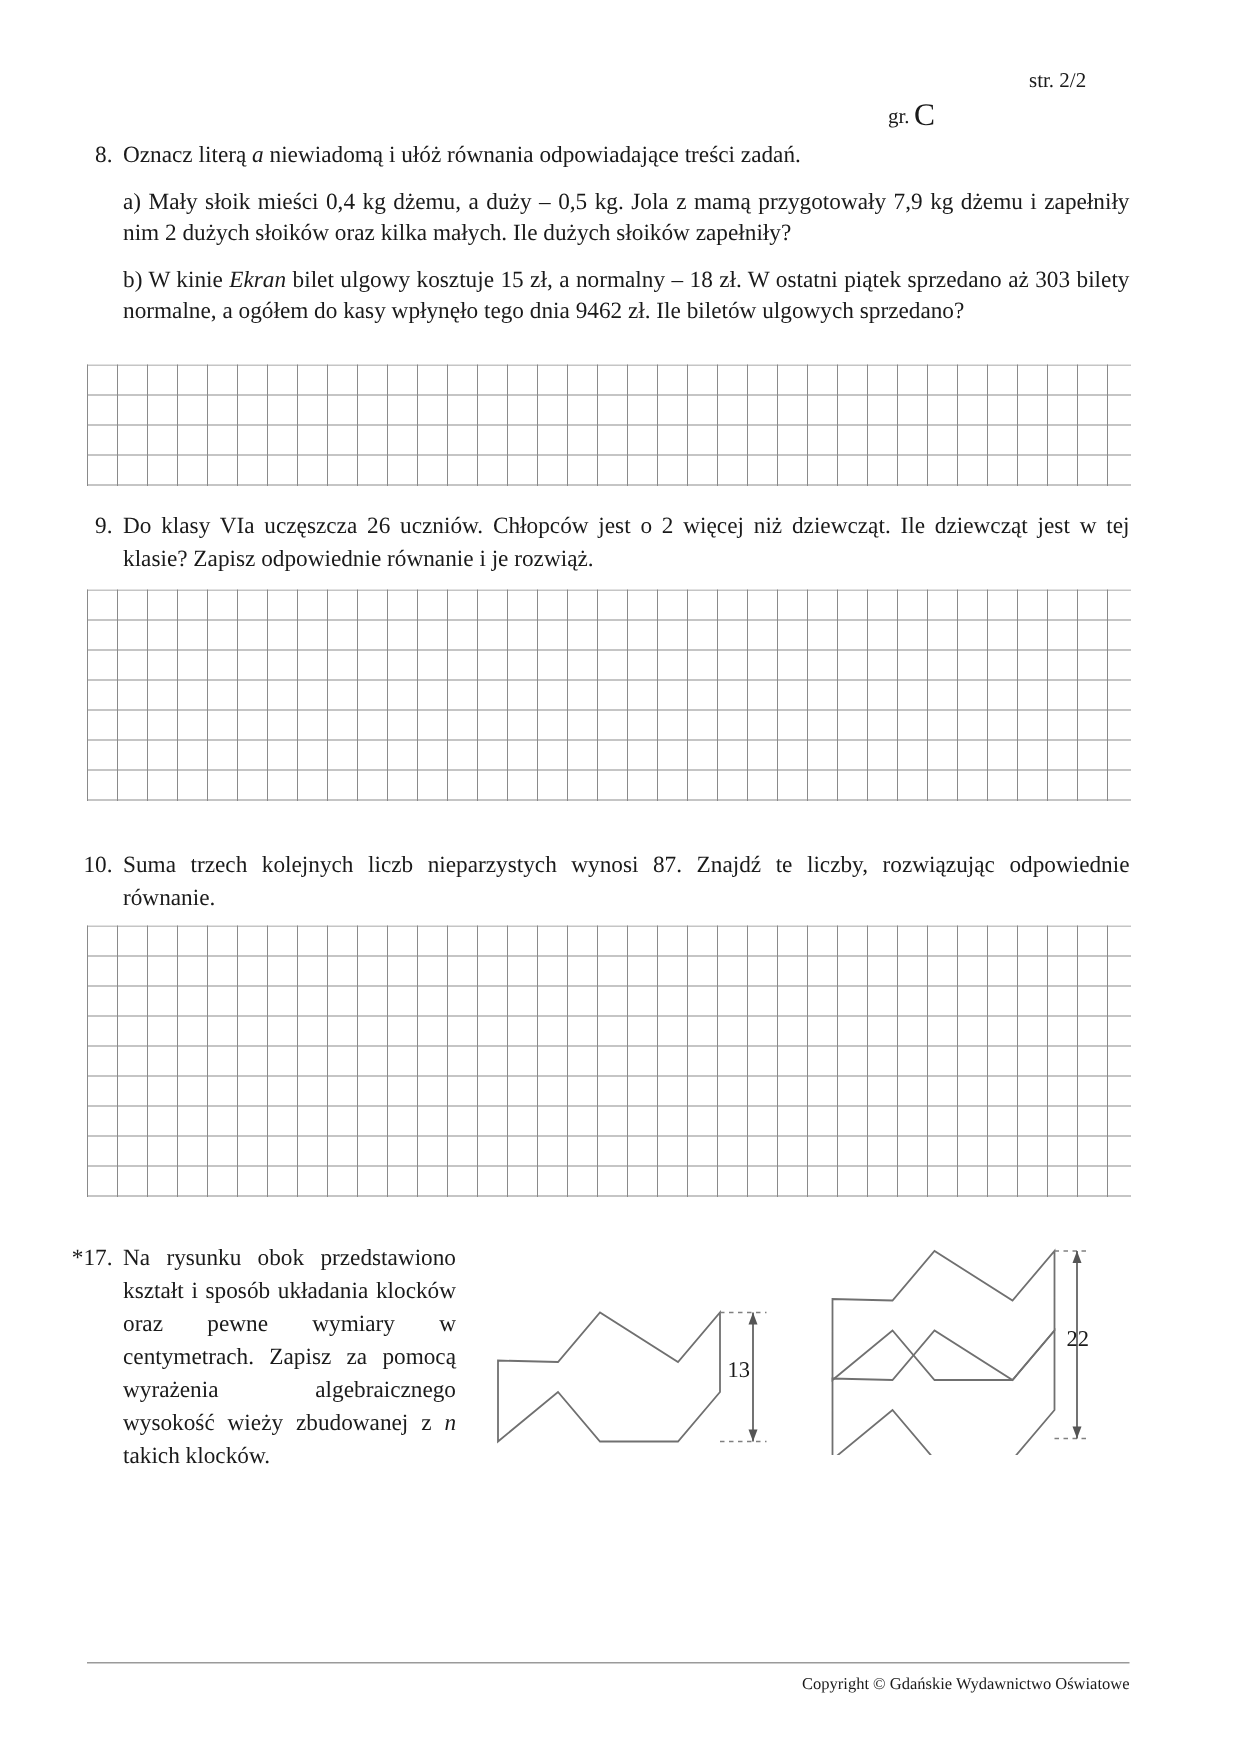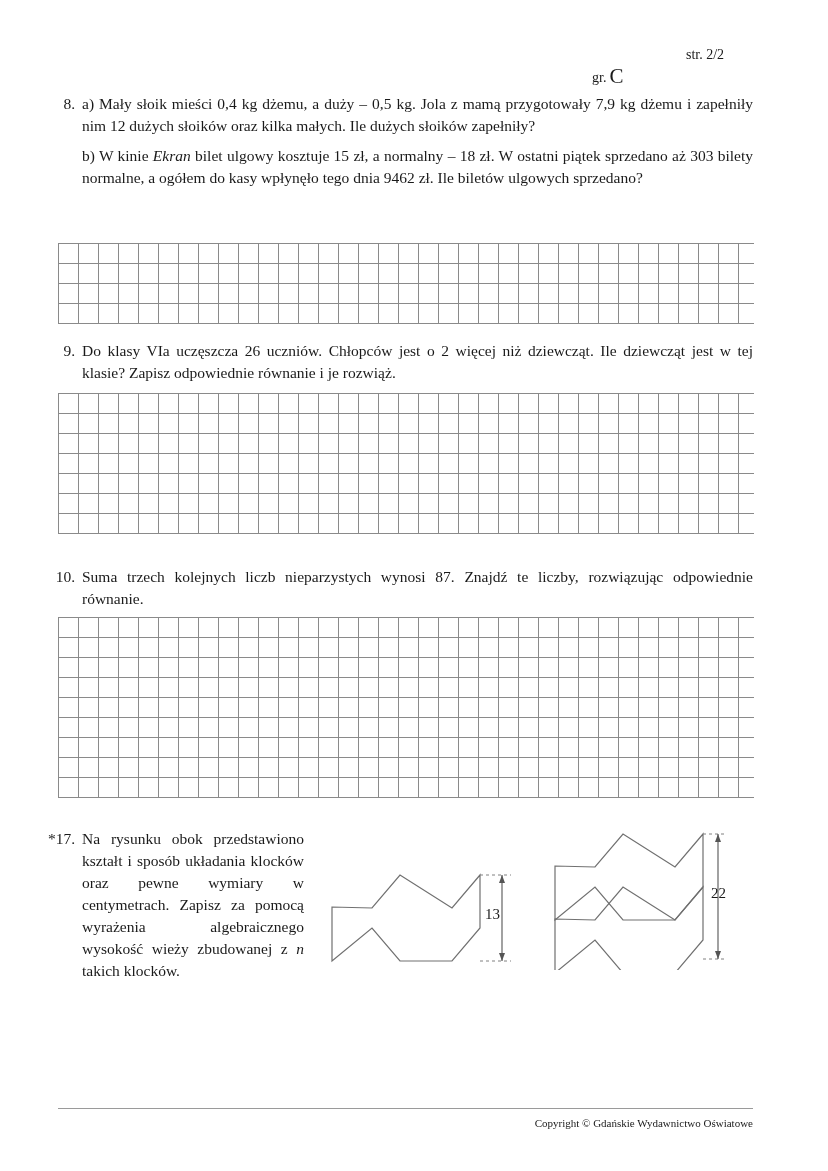--- a/index.html
+++ b/index.html
@@ -100,21 +100,22 @@
 
 <div class="page-header">
   <div class="hdr-group">
     <span class="lbl">gr.</span><span class="letter">C</span>
   </div>
   <div class="hdr-page">str. 2/2</div>
 </div>
 
 <div class="task-num" style="left:40px; top:93px; width:35px;">8.</div>
 <div class="task-body" style="left:82px; top:93px; width:671px;">
-  <p>a) Mały słoik mieści 0,4 kg dżemu, a duży – 0,5 kg. Jola z mamą przygotowały 7,9 kg dżemu i zapełniły nim 12 dużych słoików oraz kilka małych. Ile dużych słoików zapełniły?</p>
+  <p><span>Oznacz literą </span><span class="it">a</span><span> niewiadomą i ułóż równania odpowiadające treści zadań.</span></p>
+  <p>a) Mały słoik mieści 0,4 kg dżemu, a duży – 0,5 kg. Jola z mamą przygotowały 7,9 kg dżemu i zapełniły nim 2 dużych słoików oraz kilka małych. Ile dużych słoików zapełniły?</p>
   <p><span>b) W kinie </span><span class="it">Ekran</span><span> bilet ulgowy kosztuje 15 zł, a normalny – 18 zł. W ostatni piątek sprzedano aż 303 bilety normalne, a ogółem do kasy wpłynęło tego dnia 9462 zł. Ile biletów ulgowych sprzedano?</span></p>
 </div>
 
 <div class="grid" style="left:58px; top:243px; width:696px; height:81px;"></div>
 
 <div class="task-num" style="left:40px; top:340px; width:35px;">9.</div>
 <div class="task-body" style="left:82px; top:340px; width:671px;">Do klasy VIa uczęszcza 26 uczniów. Chłopców jest o 2 więcej niż dziewcząt. Ile dziewcząt jest w tej klasie? Zapisz odpowiednie równanie i je rozwiąż.</div>
 
 <div class="grid" style="left:58px; top:393px; width:696px; height:141px;"></div>
 

